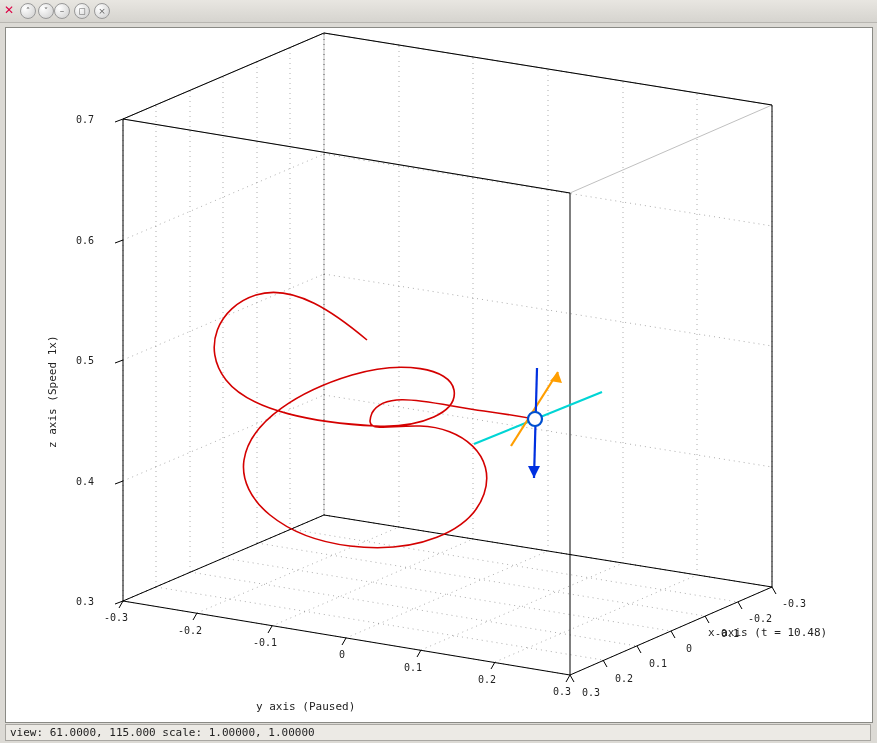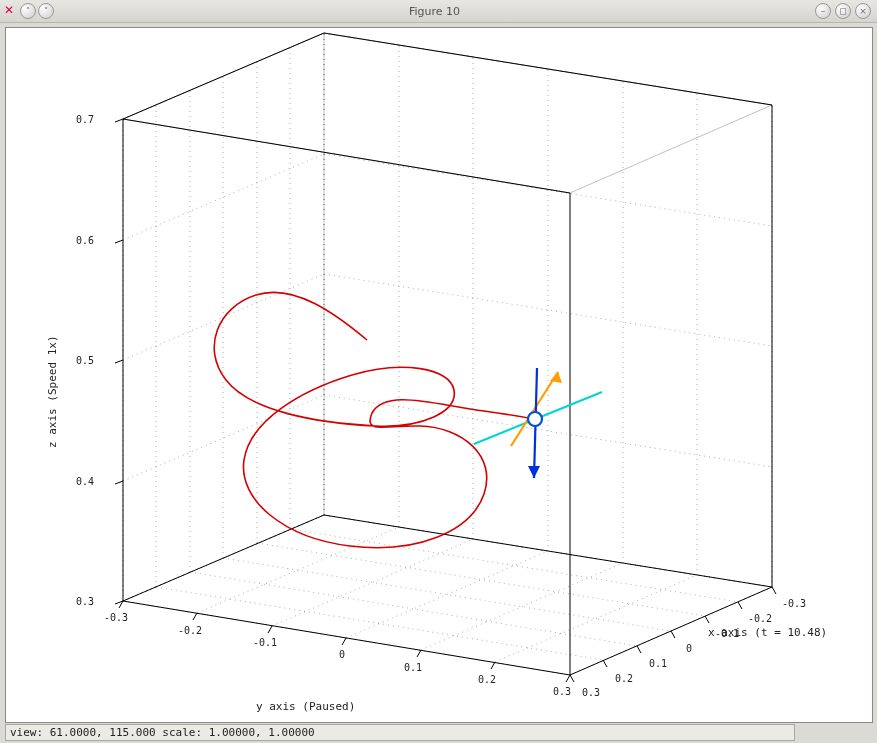--- a/index.html
+++ b/index.html
@@ -40,21 +40,21 @@
     left:5px; top:27px;
     width: 866px;
     height: 694px;
     background:#fff;
     border:1px solid #8a8a85;
     box-shadow: inset 1px 1px 0 #fff;
   }
   .statusbar {
     position:absolute;
     left:5px; bottom:2px;
-    width:790px;
+    width:866px;
     height:17px;
     background:#eceae5;
     border:1px solid #a9a7a2;
     font-family: "DejaVu Sans Mono","Liberation Mono",monospace;
     font-size:11px;
     color:#222;
     padding-left:4px;
     display:flex; align-items:center;
     box-sizing:border-box;
   }
@@ -68,21 +68,20 @@
 </style>
 </head>
 <body>
 
 <div class="titlebar">
   <div class="left">
     <span class="app-icon"></span>
     <span class="tb-btn">˄</span>
     <span class="tb-btn">˅</span>
   </div>
-  <div class="title">Figure 10</div>
   <div class="right">
     <span class="tb-btn">–</span>
     <span class="tb-btn">◻</span>
     <span class="tb-btn">×</span>
   </div>
 </div>
 
 <div class="plot-outer">
 <svg width="866" height="694" viewBox="0 0 866 694">
 

